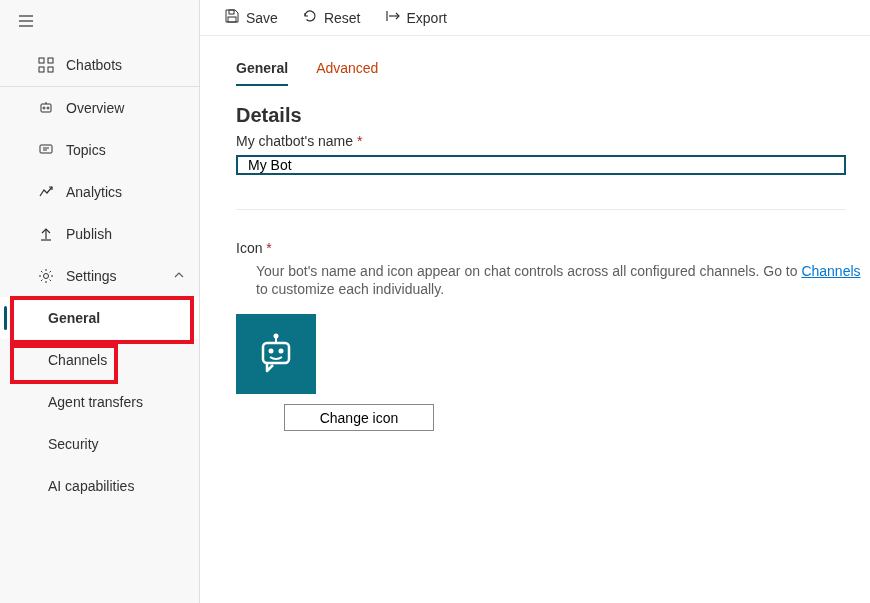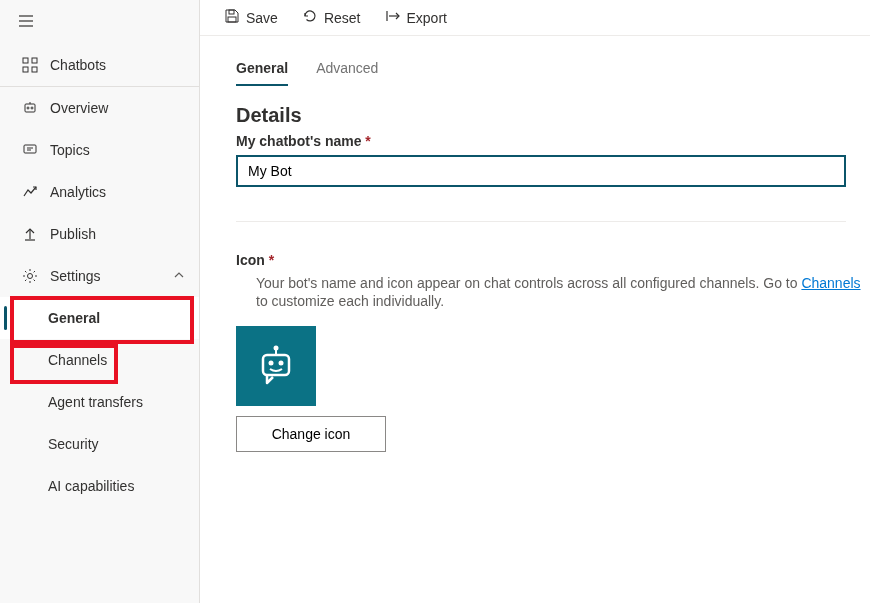--- a/index.html
+++ b/index.html
@@ -25,21 +25,21 @@
       height: 44px;
       display: flex;
       align-items: center;
       padding-left: 18px;
     }
     .hamburger-row svg { width: 16px; height: 16px; }
     .nav-item {
       height: 42px;
       display: flex;
       align-items: center;
-      padding-left: 20px;
+      padding-left: 36px;
       cursor: pointer;
       position: relative;
     }
     .nav-item .iconwrap {
       width: 20px;
       height: 20px;
       display: flex;
       align-items: center;
       justify-content: center;
       margin-right: 10px;
@@ -111,21 +111,21 @@
       flex: 1;
     }
     .tabs {
       display: flex;
       gap: 28px;
       margin-bottom: 18px;
     }
     .tab {
       padding-bottom: 8px;
       cursor: pointer;
-      color: #737373;
+      color: #c2410c;
     }
     .tab.active {
       color: #323130;
       font-weight: 600;
       border-bottom: 2px solid #0b556a;
     }
     .page-title {
       font-size: 20px;
       font-weight: 600;
       margin-bottom: 6px;
@@ -134,27 +134,27 @@
       color: #605e5c;
       line-height: 20px;
       margin-bottom: 26px;
     }
     .link {
       color: #0078d4;
       text-decoration: underline;
       cursor: pointer;
     }
     .field-label {
-      font-weight: 700;
+      font-weight: 400;
       margin-bottom: 6px;
     }
     .required { color: #a4262c; }
     .text-input {
       width: 610px;
-      height: 32px;
+      height: 20px;
       border: 2px solid #0b556a;
       padding: 0 10px;
       font-family: inherit;
       font-size: 14px;
     }
     .section-divider {
       border: none;
       border-top: 1px solid #edebe9;
       margin: 34px 0 30px 0;
       width: 610px;
@@ -170,26 +170,27 @@
       width: 80px;
       height: 80px;
       background: #0b7285;
       display: flex;
       align-items: center;
       justify-content: center;
       margin-bottom: 10px;
     }
     .change-btn {
       width: 150px;
-      height: 36px;
+      height: 27px;
       border: 1px solid #8a8886;
       background: #fff;
       font-family: inherit;
       font-size: 14px;
       cursor: pointer;
+      margin-left: 48px;
     }
   </style>
 </head>
 <body>
 
 <div class="app">
   <div class="sidebar">
     <div class="hamburger-row">
       <span>
         <svg viewBox="0 0 16 16" fill="none" stroke="#323130" stroke-width="1.2">

